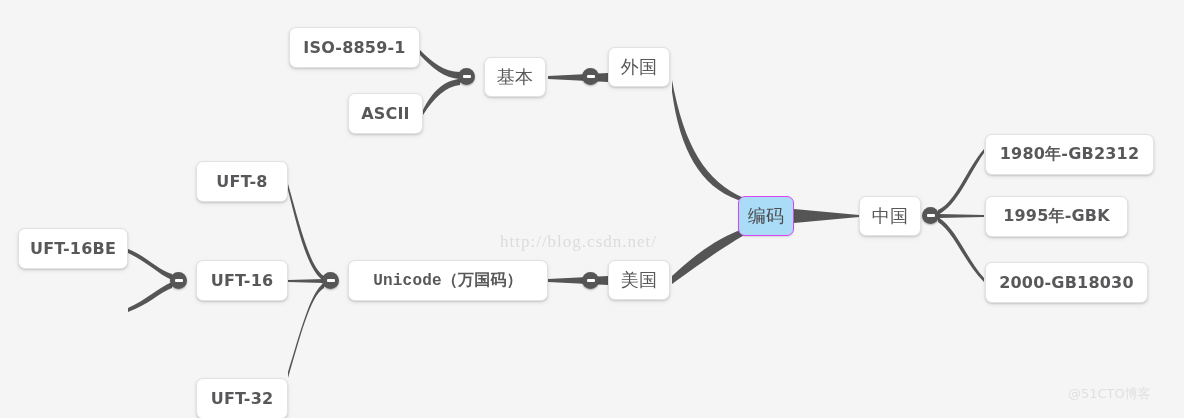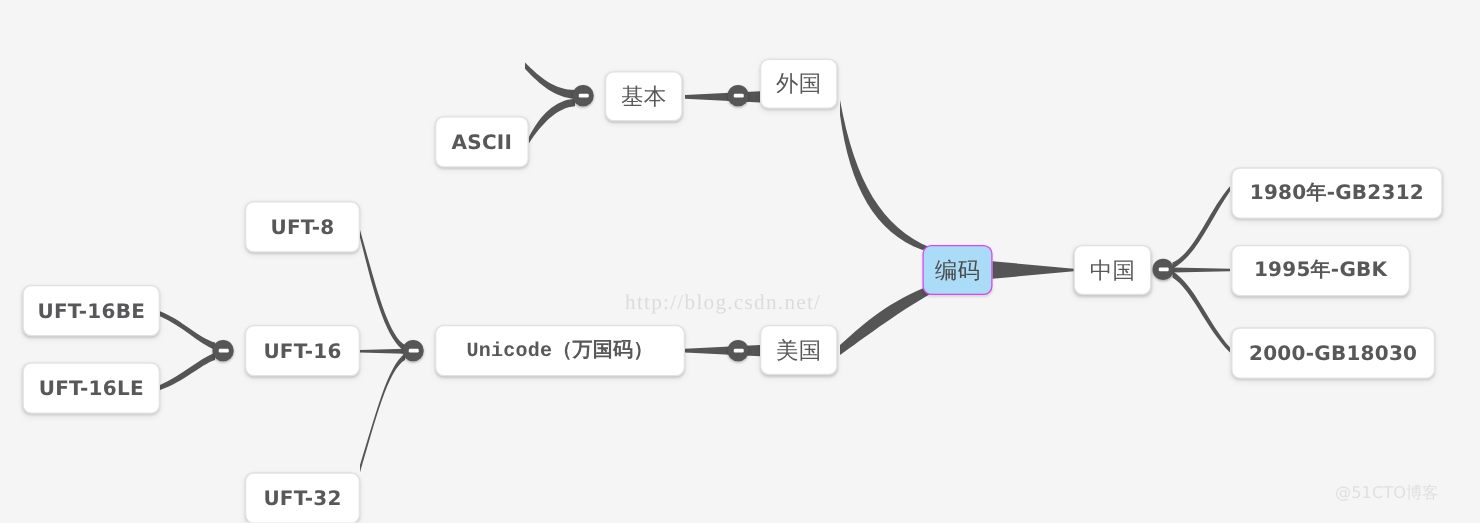--- a/index.html
+++ b/index.html
@@ -129,32 +129,32 @@
     <path fill="#555555" stroke="none" d="M 938,210 C 956,202 966,170 984,149 L 984,153 C 968,176 958,204 938,215 Z"></path>
 
     <path fill="#555555" stroke="none" d="M 938,214 L 984,215 L 984,217 L 938,218 Z"></path>
 
     <path fill="#555555" stroke="none" d="M 938,217 C 956,228 966,258 984,278 L 984,282 C 964,262 954,232 938,222 Z"></path>
   </svg>
 
   <div class="wm-url" style="left:500px;top:203px;margin-top:29px;">http://blog.csdn.net/</div>
   <div class="wm-brand" style="left:1068px;top:385px;">@51CTO博客</div>
 
+  <div class="node mixed" style="left:289px;top:27px;width:131px;height:41px;">ISO-8859-1</div>
 
   <div class="node mixed" style="left:348px;top:93px;width:75px;height:41px;">ASCII</div>
 
   <div class="node cjk" style="left:484px;top:57px;width:62px;height:40px;">基本</div>
 
   <div class="node cjk" style="left:608px;top:47px;width:62px;height:40px;">外国</div>
 
   <div class="node mixed" style="left:196px;top:161px;width:92px;height:41px;">UFT-8</div>
 
   <div class="node mixed" style="left:18px;top:228px;width:110px;height:41px;">UFT-16BE</div>
 
-  <div class="node mixed" style="left:18px;top:290px;width:110px;height:41px;">UFT-16LE</div>
 
   <div class="node mixed" style="left:196px;top:260px;width:92px;height:41px;">UFT-16</div>
 
   <div class="node mixed" style="left:196px;top:378px;width:92px;height:41px;">UFT-32</div>
 
   <div class="node mixed" style="left:348px;top:260px;width:200px;height:41px;font-family:Liberation Mono, monospace;">Unicode（万国码）</div>
 
   <div class="node cjk" style="left:608px;top:260px;width:62px;height:40px;">美国</div>
 
   <div class="node root cjk" style="left:738px;top:196px;width:56px;height:40px;">编码</div>

